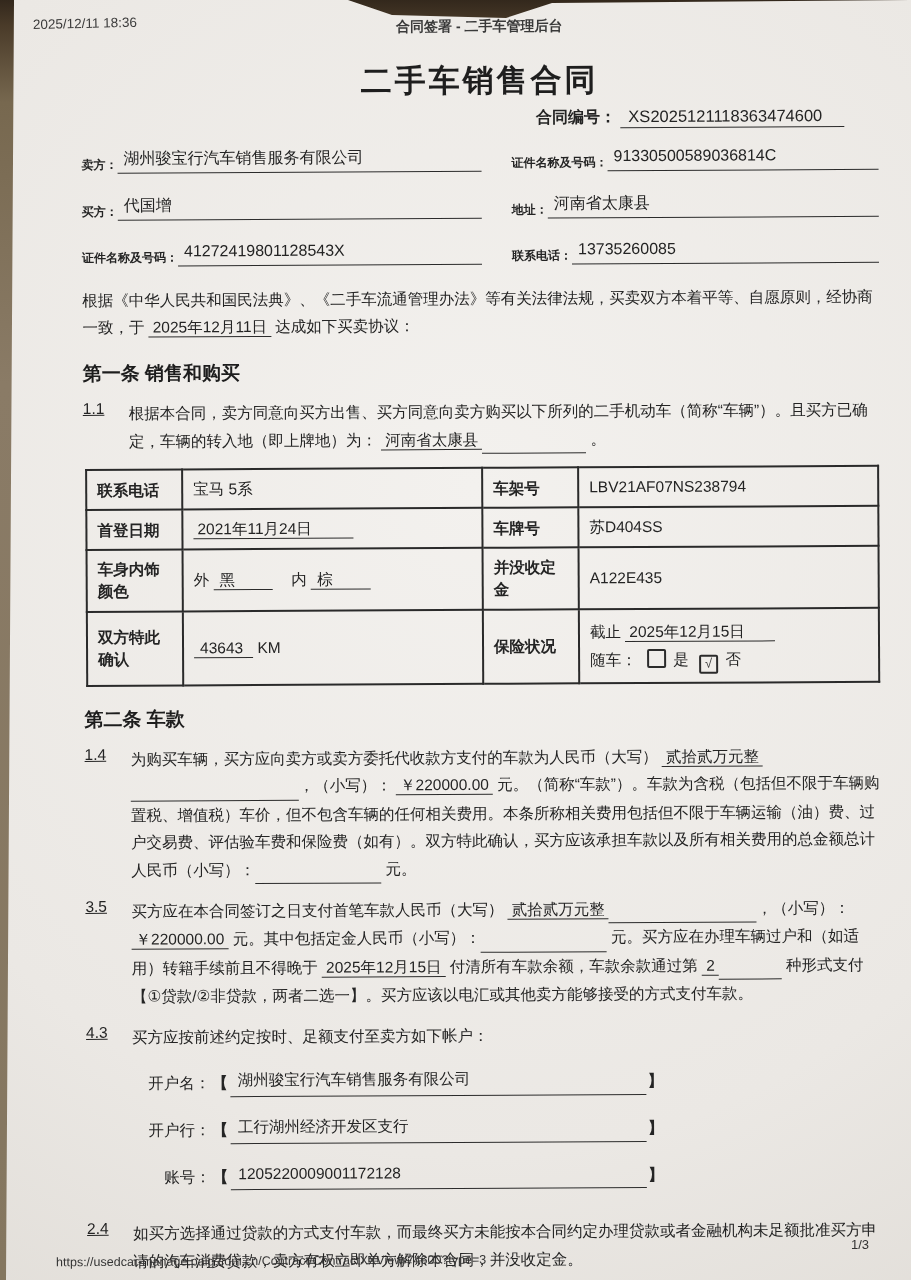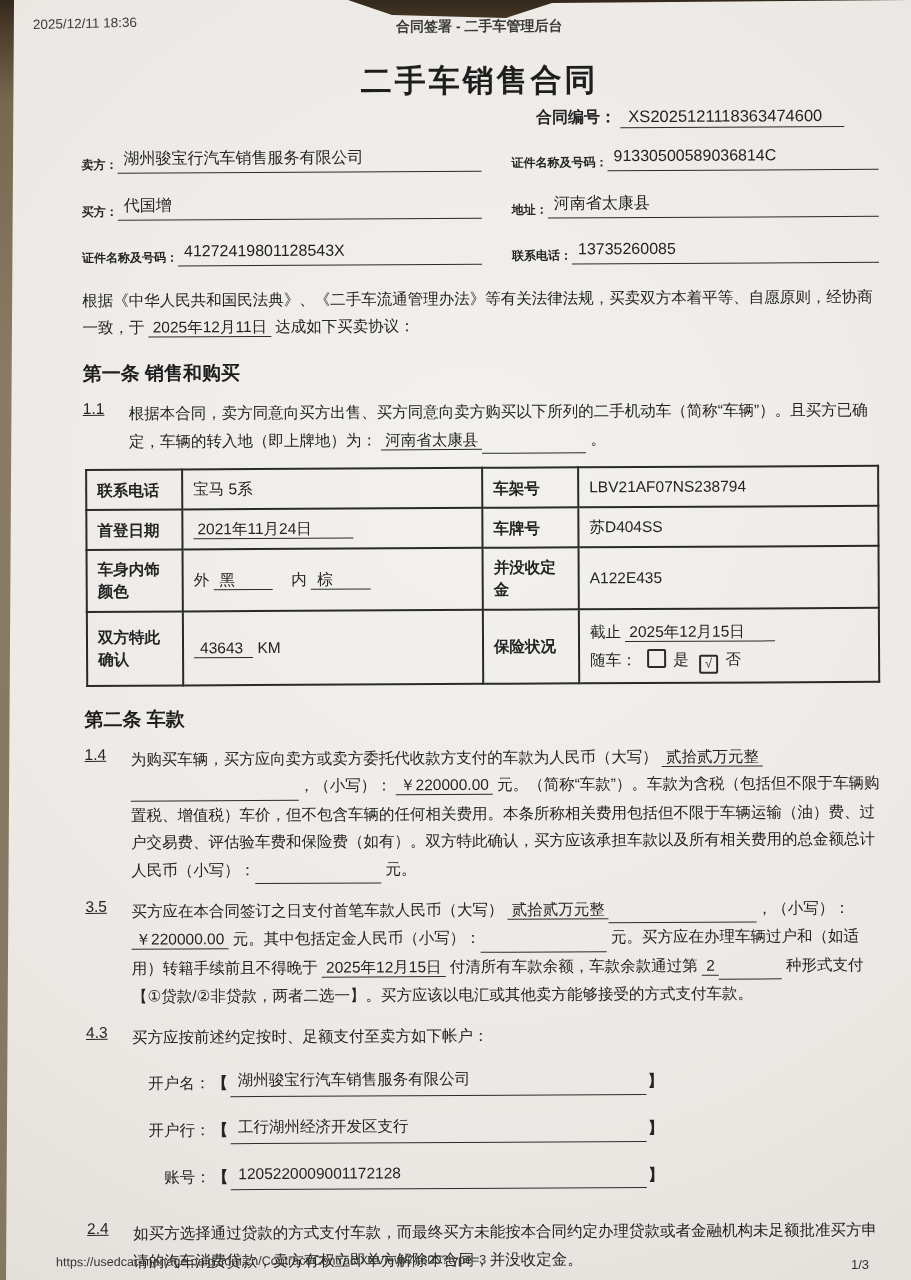--- a/index.html
+++ b/index.html
@@ -43,21 +43,21 @@
   .c1{width:96px;} .c2{width:300px;} .c3{width:96px;} .c4{width:auto;}
   .r1{height:40px;} .r2{height:40px;} .r3{height:60px;} .r4{height:58px;}
   .ins-line{line-height:1.8;}
   .checkbox{display:inline-block;width:15px;height:15px;border:2px solid #2b2b2b;vertical-align:-3px;
     margin:0 3px 0 6px;text-align:center;line-height:14px;font-size:13px;color:#3b3b3b;border-radius:2px;}
   .acct{display:flex;align-items:flex-end;margin:16px 0;}
   .acct .albl{min-width:78px;text-align:right;white-space:nowrap;}
   .acct .bro,.acct .brc{font-weight:bold;padding:0 2px;}
   .acct .aval{width:400px;border-bottom:1.8px solid #2b2b2b;padding:0 8px 2px;}
   .footer-url{position:absolute;bottom:12px;left:56px;font-size:12.5px;color:#333;transform:rotate(-0.35deg);}
-  .footer-page{position:absolute;bottom:8px;right:42px;font-size:13px;color:#333;}
+  .footer-page{position:absolute;bottom:28px;right:42px;font-size:13px;color:#333;}
 </style>
 </head>
 <body>
 
 <div class="paper">
   <div class="content">
 
     <div class="page-header">
       <span class="ts">2025/12/11 18:36</span>
       <span class="app">合同签署 - 二手车管理后台</span>

